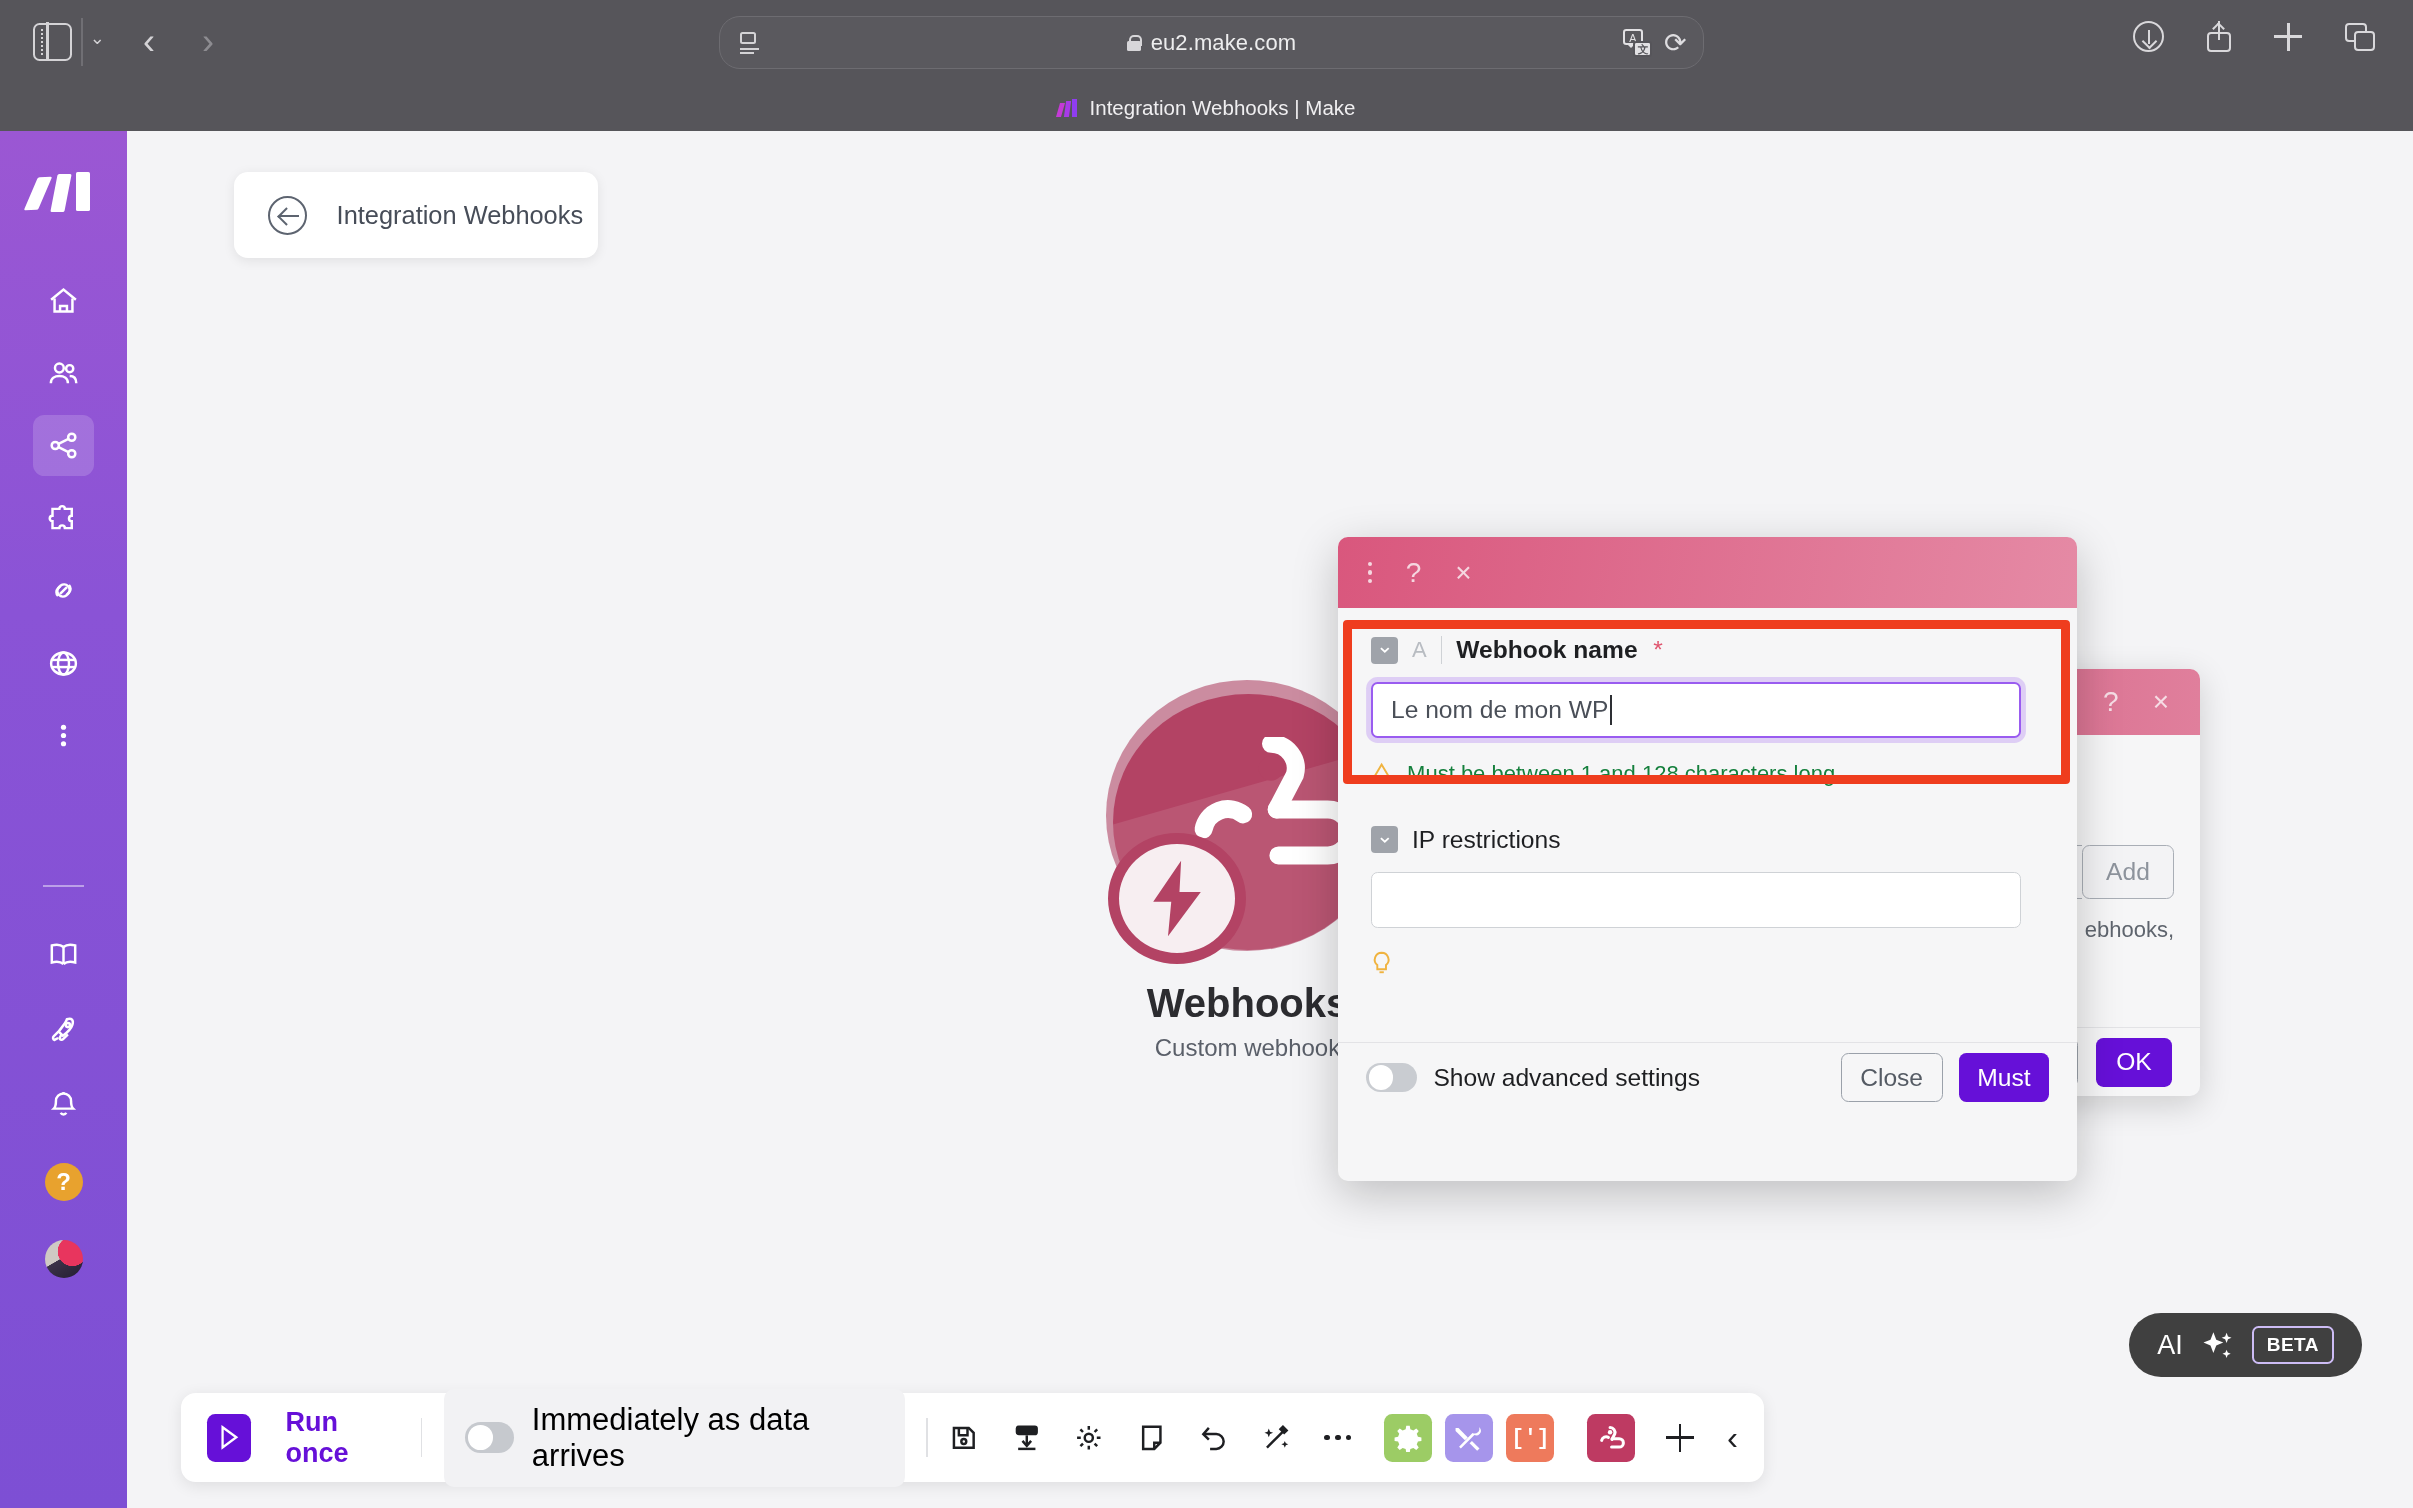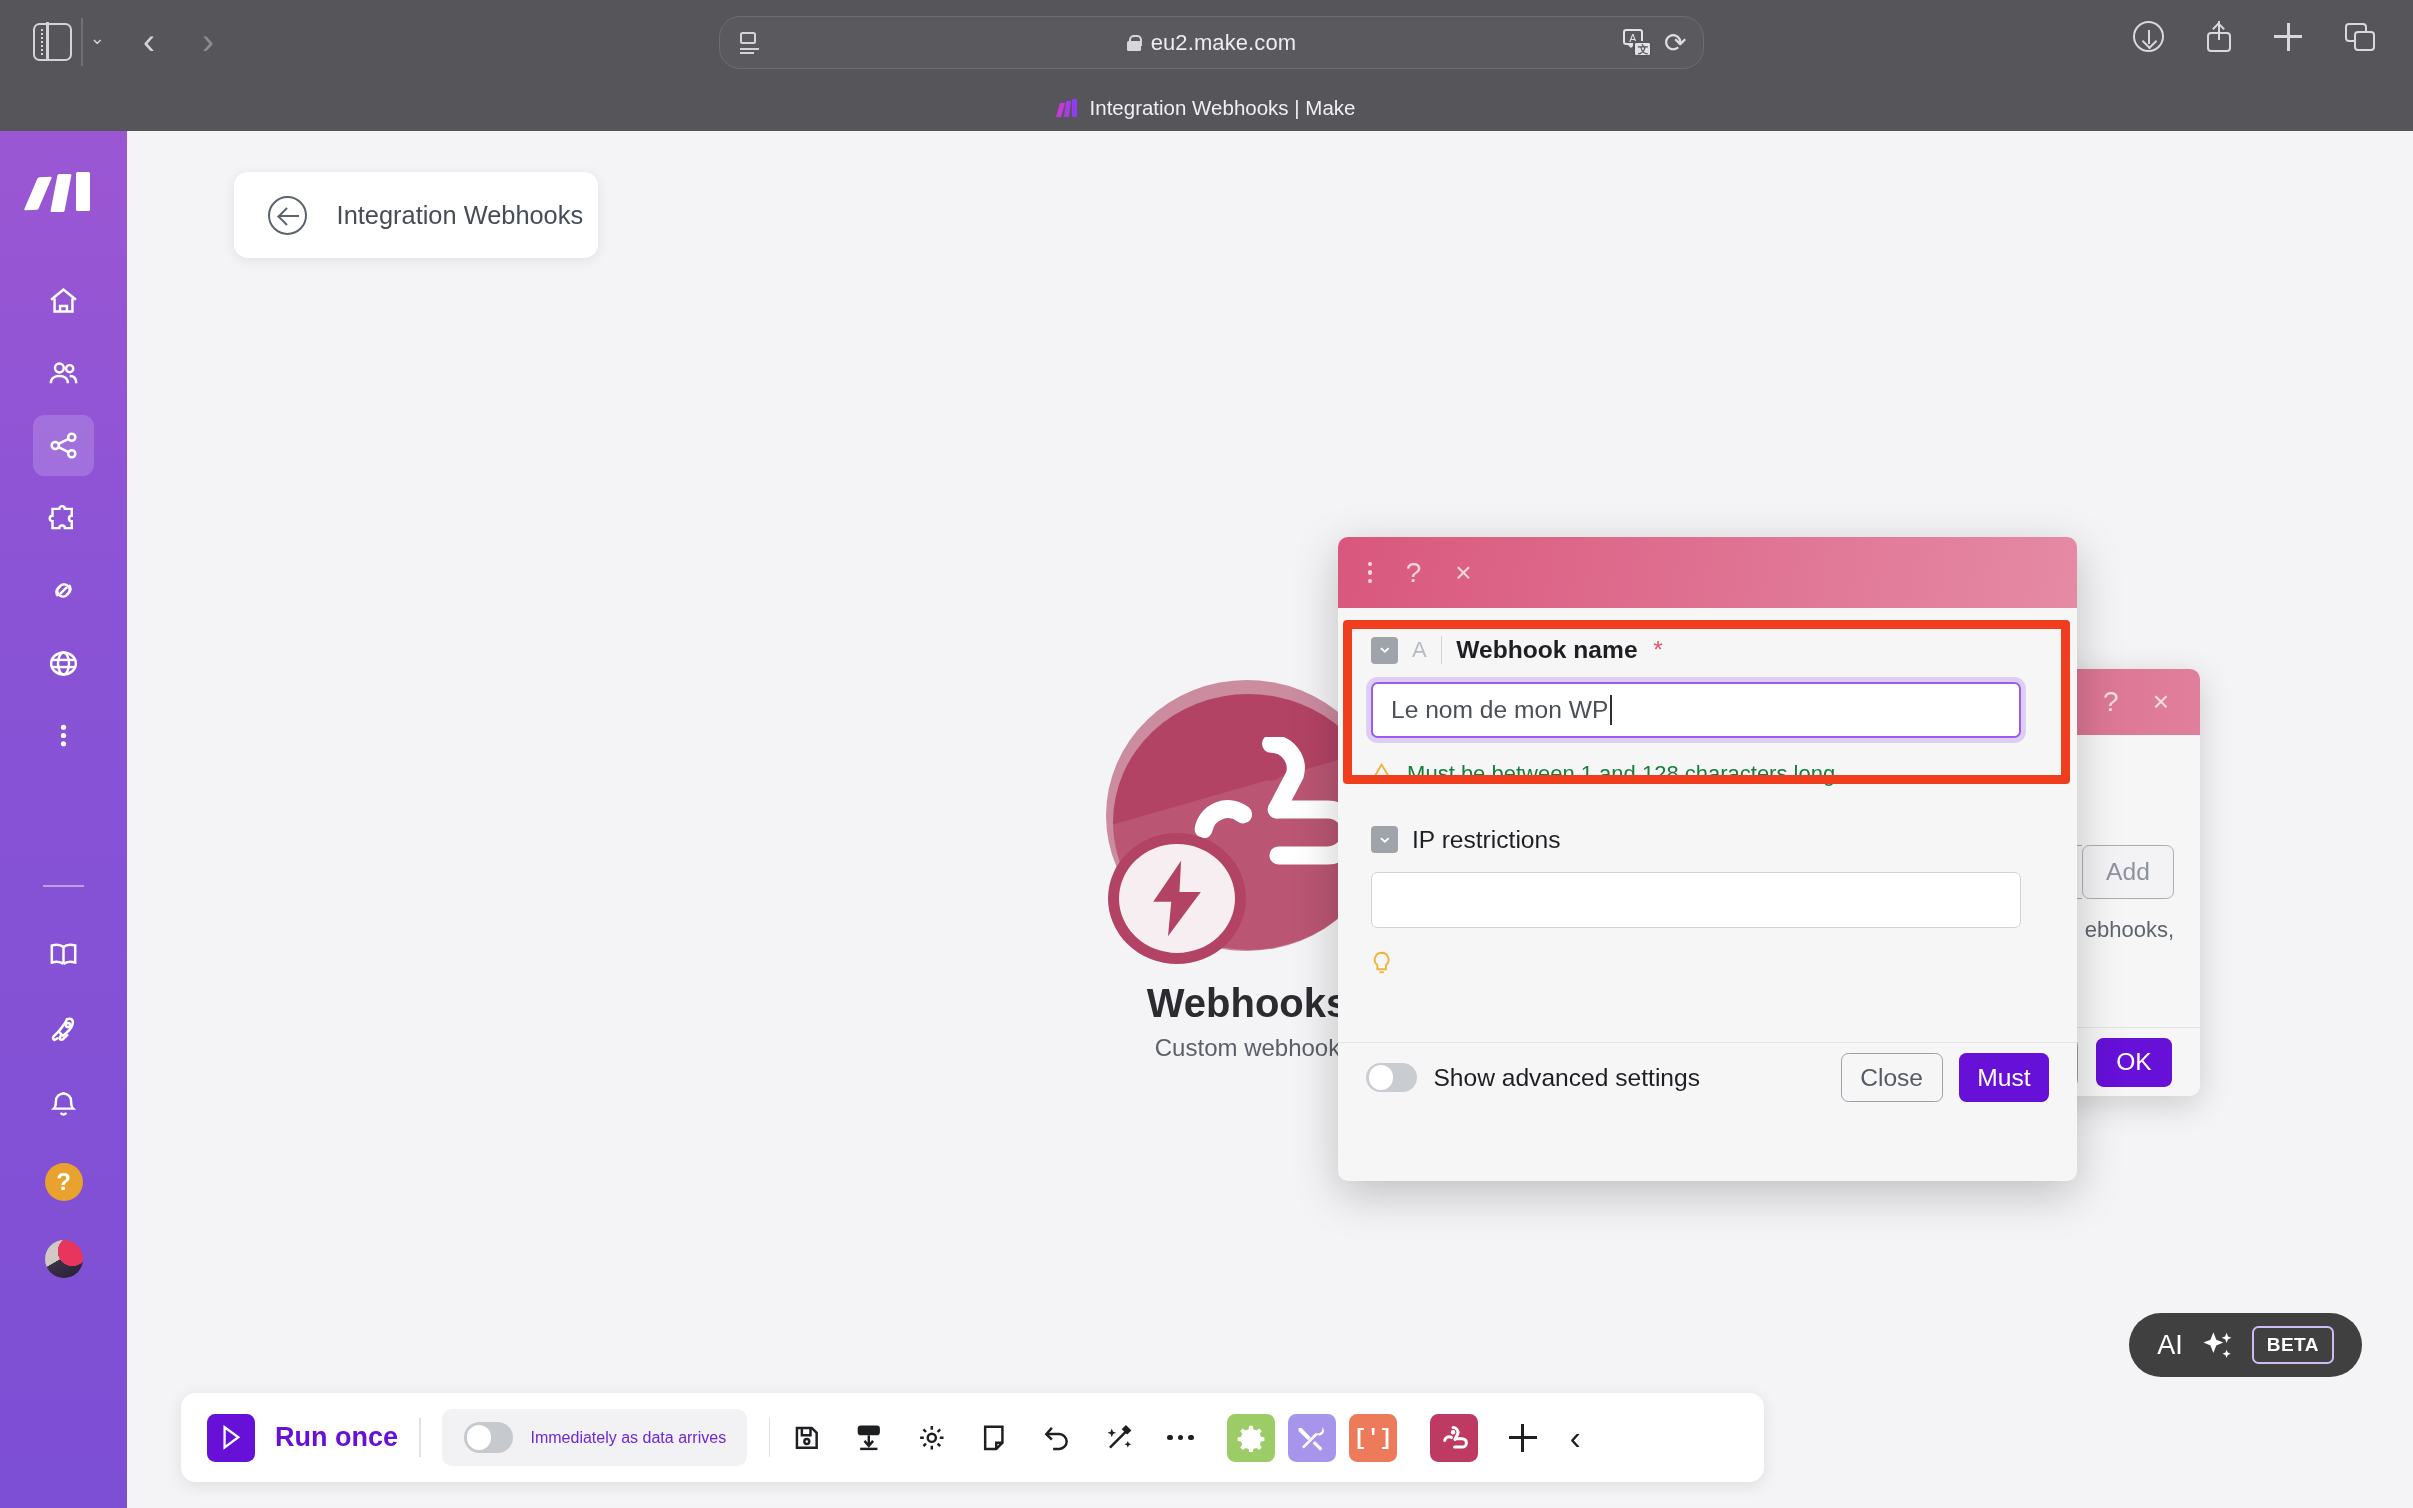--- a/index.html
+++ b/index.html
@@ -301,40 +301,40 @@
     position:absolute; left:1343px; top:489px; width:727px; height:164px;
     border:9px solid #ef3d1e; border-radius:4.1px; pointer-events:none;
   }
 
   
   .bottom-bar {
     position:absolute; left:181px; bottom:26px; width:1583px; height:89px;
     background:#fff; border-radius:14.8px; box-shadow:0 3.3px 16.4px rgba(0,0,0,.09);
     display:flex; align-items:center; padding:0 26px;
   }
-  .run-once-btn { display:flex; align-items:center; gap:20px; }
+  .run-once-btn { display:flex; align-items:center; gap:34px; }
   .play-sq {
     width:48px; height:48px; border-radius:8.2px; background:#6610d8;
     display:flex; align-items:center; justify-content:center;
   }
   .play-sq svg { width:22px; height:24.6px; stroke:#fff; stroke-width:2.5; fill:none; }
   .run-once-label { font-size:27px; font-weight:bold; color:#6610d8; }
   .bar-sep { width:1.6px; height:39px; background:#e0e1e4; margin:0 21.3px; }
   .sched-pill {
     display:flex; align-items:center; gap:18px; background:#f2f2f4;
     border-radius:9.9px; padding:13px 21.3px;
   }
   .sched-toggle {
     width:49px; height:31px; border-radius:15.6px; background:#c6c9ce; position:relative; flex:none;
   }
   .sched-toggle::after {
     content:''; position:absolute; left:3.3px; top:3.3px; width:24.6px; height:24.6px;
     background:#fff; border-radius:50%;
   }
-  .sched-label { font-size:16px; color:#6d28d9; }
+  .sched-label { font-size:31px; color:#000000; }
   .tool-icons { display:flex; align-items:center; gap:33px; }
   .tool-icons svg { width:29.6px; height:29.6px; stroke:#1e1f22; stroke-width:2; fill:none; }
   .dots3 { display:flex; gap:4.9px; align-items:center; }
   .dots3 i { width:5.7px; height:5.7px; border-radius:50%; background:#1e1f22; }
   .app-chips { display:flex; align-items:center; gap:13px; margin-left:33px; }
   .chip { width:48px; height:48px; border-radius:8.2px; display:flex; align-items:center; justify-content:center; }
   .chip svg { width:28px; height:28px; fill:#fff; }
   .chip-green { background:#9ccc65; }
   .chip-purple { background:#a695eb; }
   .chip-orange { background:#ee7a5c; }

